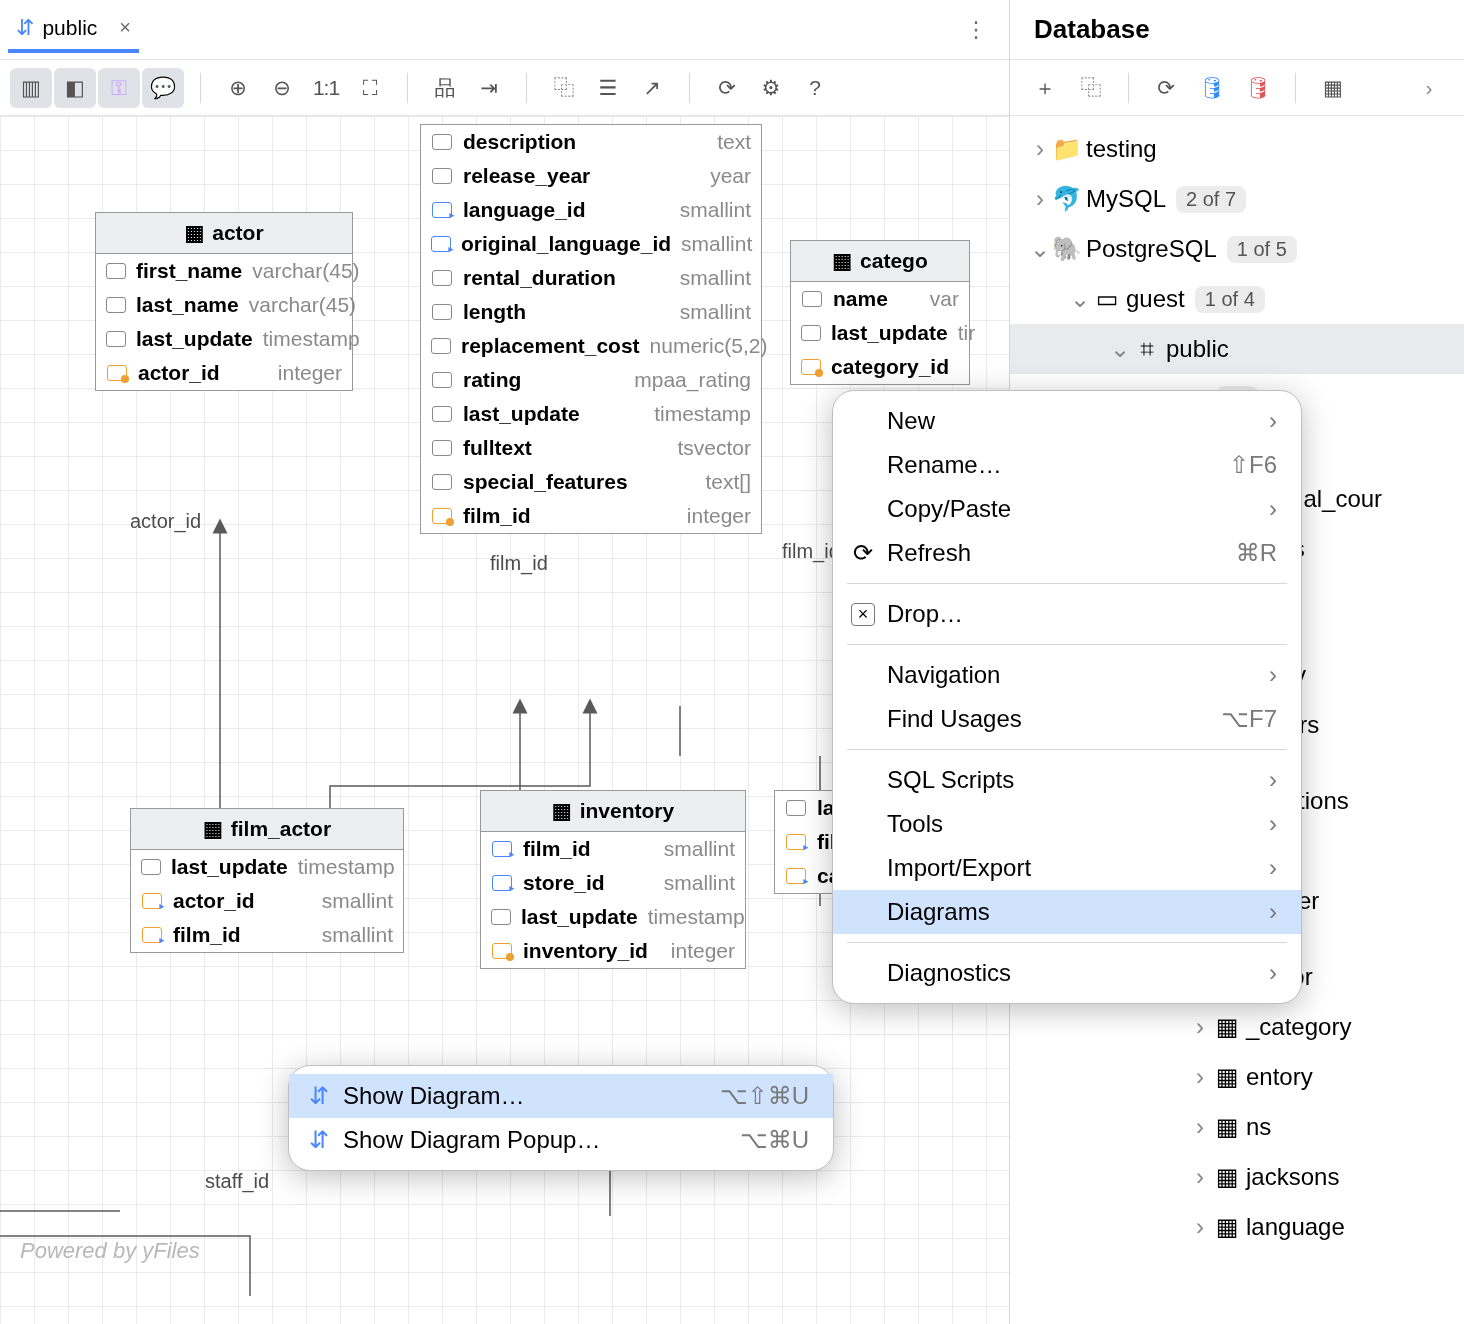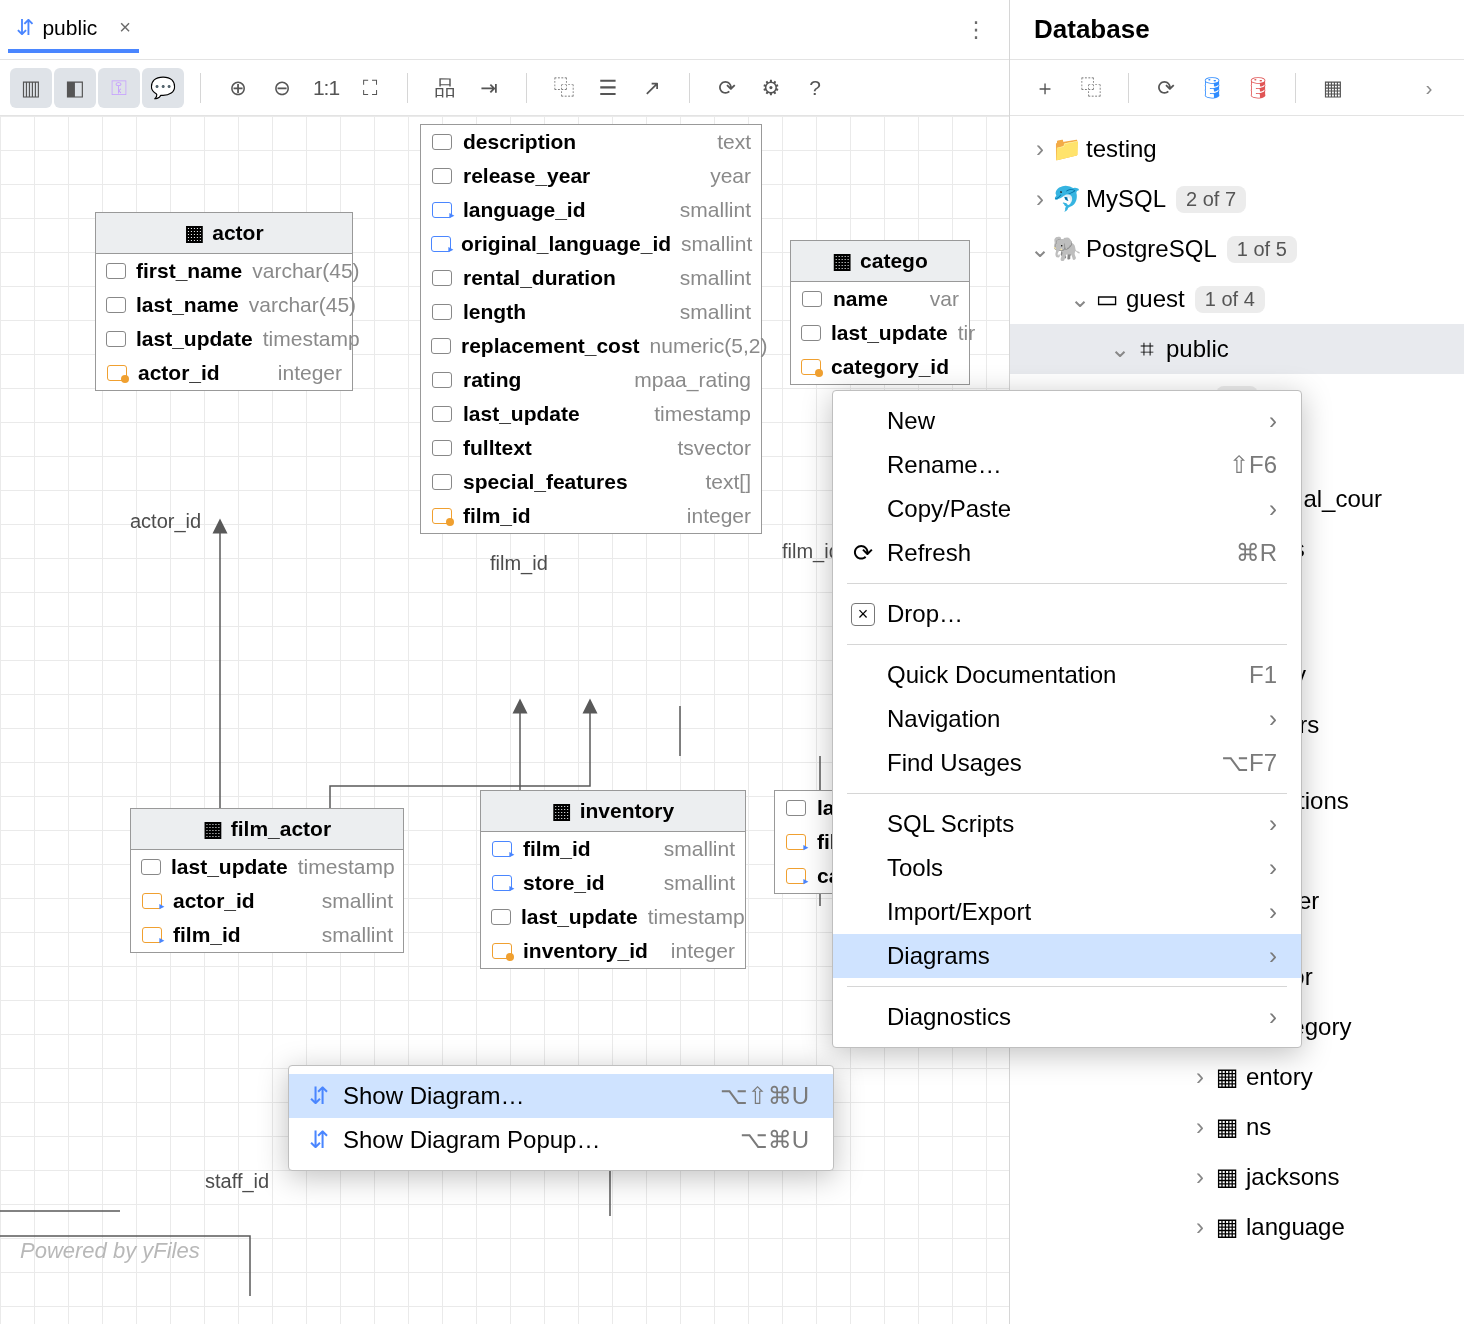--- a/index.html
+++ b/index.html
@@ -25,21 +25,21 @@
   .table-box { position:absolute; background:#fff; border:1px solid #999;}
   .table-title { background:#eceef0; text-align:center; font-weight:700; padding:8px 10px; border-bottom:1px solid #999; display:flex; align-items:center; justify-content:center; gap:8px;}
   .row { display:flex; align-items:center; padding:5px 10px; gap:10px; font-weight:700;}
   .row .ico { width:22px; display:flex; justify-content:center;}
   .row .nm { flex:1;}
   .row .ty {color:#8a8a8a; font-weight:400;}
   .edge-label{ position:absolute; color:#4c4c4c; font-size:20px; }
   svg.overlay{ position:absolute; top:0; left:0; pointer-events:none;}
 
   
-  .menu { position:absolute; background:#fff; border:1px solid #bfbfbf; border-radius:4px; box-shadow:0 6px 30px rgba(0,0,0,0.25); padding:8px 0; z-index:50;}
+  .menu { position:absolute; background:#fff; border:1px solid #bfbfbf; border-radius:22px; box-shadow:0 6px 30px rgba(0,0,0,0.25); padding:8px 0; z-index:50;}
   .menu-item { display:flex; align-items:center; padding:8px 24px 8px 54px; position:relative; font-size:24px;}
   .menu-item .pre-ico { position:absolute; left:18px; width:24px; display:flex; justify-content:center;}
   .menu-item .sc { margin-left:auto; color:#7a7a7a; padding-left:30px;}
   .menu-item.hl { background:#cfe3ff;}
   .menu-sep{ height:1px; background:#d6d6d6; margin:8px 14px;}
 
   
   .panel-head { height:60px; display:flex; align-items:center; padding:0 24px; font-weight:700; font-size:26px; border-bottom:1px solid #e3e3e3;}
   .panel-toolbar { height:56px; display:flex; align-items:center; padding:0 14px; gap:4px; border-bottom:1px solid #e3e3e3;}
   .tree { padding:8px 0; overflow:hidden; font-size:24px;}
@@ -537,24 +537,20 @@
         <span>Refresh</span>
         <span class="sc">⌘R</span>
       </div>
       <div class="menu-sep"></div>
       <div class="menu-item">
         <span class="pre-ico" style="font-size:18px;border:1.5px solid #777;border-radius:4px;padding:0 4px;">×</span>
         <span>Drop…</span>
       </div>
       <div class="menu-sep"></div>
       <div class="menu-item">
-        <span>Quick Documentation</span>
-        <span class="sc">F1</span>
-      </div>
-      <div class="menu-item">
         <span>Navigation</span>
         <span class="sc">›</span>
       </div>
       <div class="menu-item">
         <span>Find Usages</span>
         <span class="sc">⌥F7</span>
       </div>
       <div class="menu-sep"></div>
       <div class="menu-item">
         <span>SQL Scripts</span>

